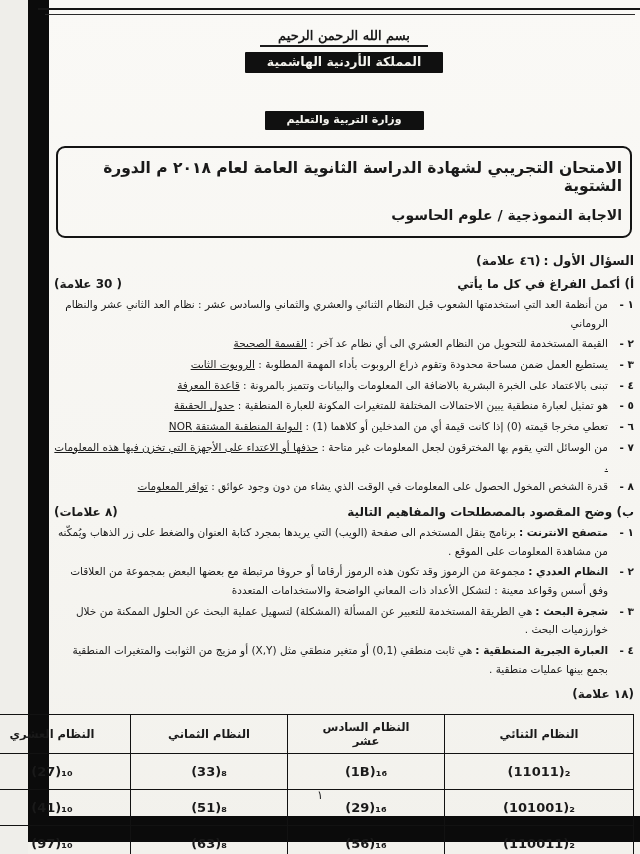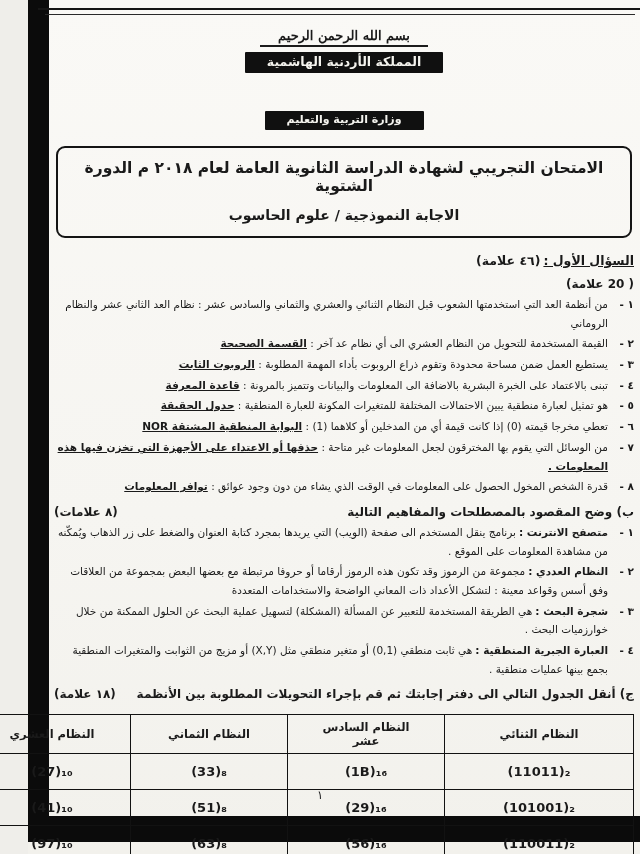--- a/index.html
+++ b/index.html
@@ -36,40 +36,40 @@
     width:fit-content; margin:3px auto;
     background:#101010; color:#f4f3ee;
     font-weight:bold; padding:2px 22px 4px;
     border-radius:1px;
   }
   .chip.kingdom  { font-size:12.5px; letter-spacing:0.5px; }
   .chip.ministry { font-size:11px;margin-top:38px; }
 
   .title-box {
     margin:16px 2px 0; border:2.5px solid #141414; border-radius:9px;
-    padding:11px 8px 13px; text-align:center; background:transparent;
+    padding:11px 8px 13px; text-align:right; background:transparent;
   }
   .title-box .t1 { font-size:15.5px; font-weight:bold; }
   .title-box .t2 { font-size:14px;  font-weight:bold; margin-top:12px; }
 
   
   .q-heading { margin-top:15px; font-size:12.5px; font-weight:bold; }
-  .q-heading .u { text-decoration:underline; margin-left:3px;text-align:center; }
+  .q-heading .u { margin-left:3px;text-align:center; }
 
   .part-heading {
     display:flex; justify-content:space-between; align-items:baseline;
     font-weight:bold; font-size:12px; margin-top:9px;
   }
 
   
   .items { margin-top:4px; }
   .item { display:flex; font-size:10.5px; line-height:1.78; margin-top:2px; }
   .item .num { flex:0 0 26px; width:26px; font-weight:bold; }
   .item .txt { flex:1; }
-  .ans  { font-weight:bold; text-decoration:underline;text-align:center; }
+  .ans  { font-weight:normal; text-decoration:underline;text-align:center; }
   .term { font-weight:bold; margin-left:3px; }
 
   
   .conv-table { margin:13px auto 0; border-collapse:collapse; direction:rtl; }
   .conv-table th, .conv-table td {
     border:1.7px solid #121212; text-align:center; vertical-align:middle;
   }
   .conv-table th { font-size:11.5px; font-weight:bold; padding:5px 24px; min-width:108px; }
   .conv-table th.wide { min-width:140px; }
   .conv-table td { font-size:13px; font-weight:bold; height:31px; padding:2px 24px; direction:ltr; }
@@ -98,21 +98,22 @@
     <div class="title-box">
       <div class="t1">الامتحان التجريبي لشهادة الدراسة الثانوية العامة لعام ٢٠١٨ م الدورة الشتوية</div>
       <div class="t2">الاجابة النموذجية / علوم الحاسوب</div>
     </div>
 
     <div class="q-heading">
       <span class="u">السؤال الأول :</span><span>(٤٦ علامة)</span>
     </div>
 
     <div class="part-heading">
-      <span>( 20 علامة)</span>
+      <span>أ) أكمل الفراغ في كل ما يأتي</span>
+      <span>( 30 علامة)</span>
     </div>
 
     <div class="items">
       <div class="item">
         <span class="num">١ -</span>
         <span class="txt"><span>من أنظمة العد التي استخدمتها الشعوب قبل النظام الثنائي والعشري والثماني والسادس عشر : نظام العد الثاني عشر والنظام الروماني</span><span class="ans"></span></span>
       </div>
       <div class="item">
         <span class="num">٢ -</span>
         <span class="txt"><span>القيمة المستخدمة للتحويل من النظام العشري الى أي نظام عد آخر : </span><span class="ans">القسمة الصحيحة</span></span>
@@ -161,21 +162,20 @@
         <span class="num">٣ -</span>
         <span class="txt"><span class="term">شجرة البحث :</span><span>هي الطريقة المستخدمة للتعبير عن المسألة (المشكلة) لتسهيل عملية البحث عن الحلول الممكنة من خلال خوارزميات البحث .</span></span>
       </div>
       <div class="item">
         <span class="num">٤ -</span>
         <span class="txt"><span class="term">العبارة الجبرية المنطقية :</span><span>هي ثابت منطقي (0,1) أو متغير منطقي مثل (X,Y) أو مزيج من الثوابت والمتغيرات المنطقية بجمع بينها عمليات منطقية .</span></span>
       </div>
     </div>
 
     <div class="part-heading">
-      <span>ج) أنقل الجدول التالي الى دفتر إجابتك ثم قم بإجراء التحويلات المطلوبة بين الأنظمة</span>
       <span>(١٨ علامة)</span>
     </div>
 
     <table class="conv-table">
       <thead>
         <tr>
           <th class="wide">النظام الثنائي</th>
           <th>النظام السادس عشر</th>
           <th>النظام الثماني</th>
           <th>النظام العشري</th>

